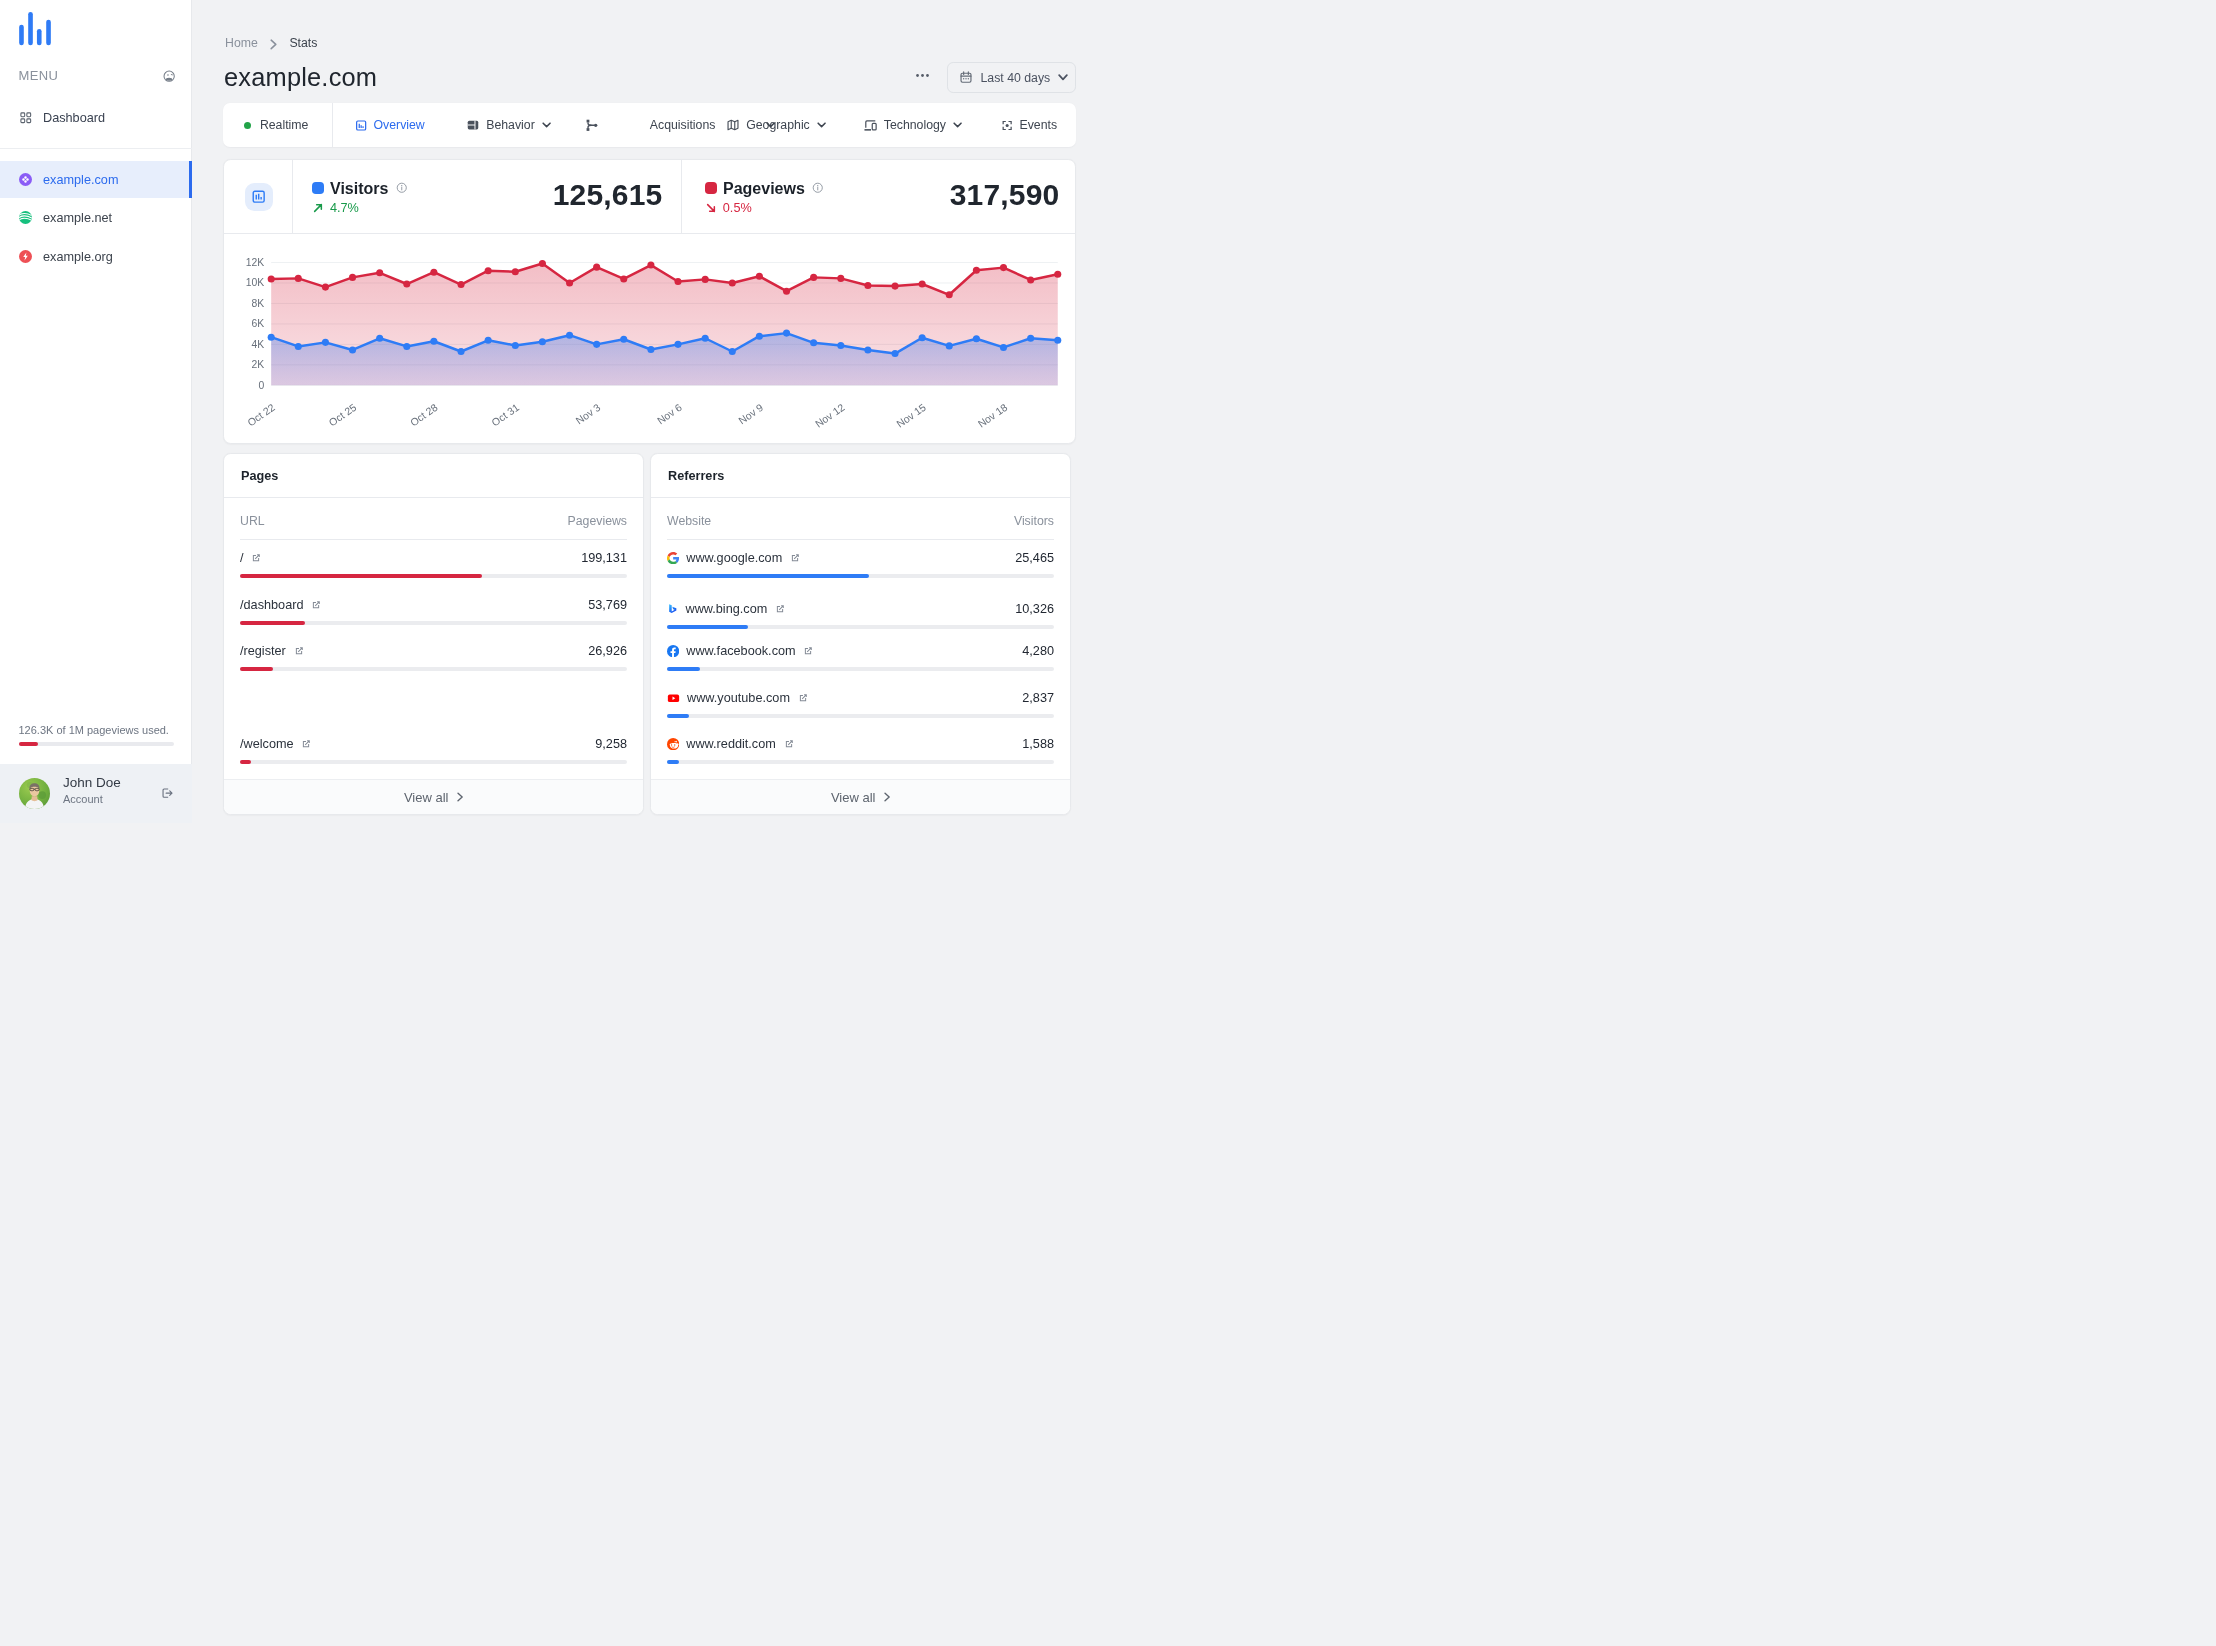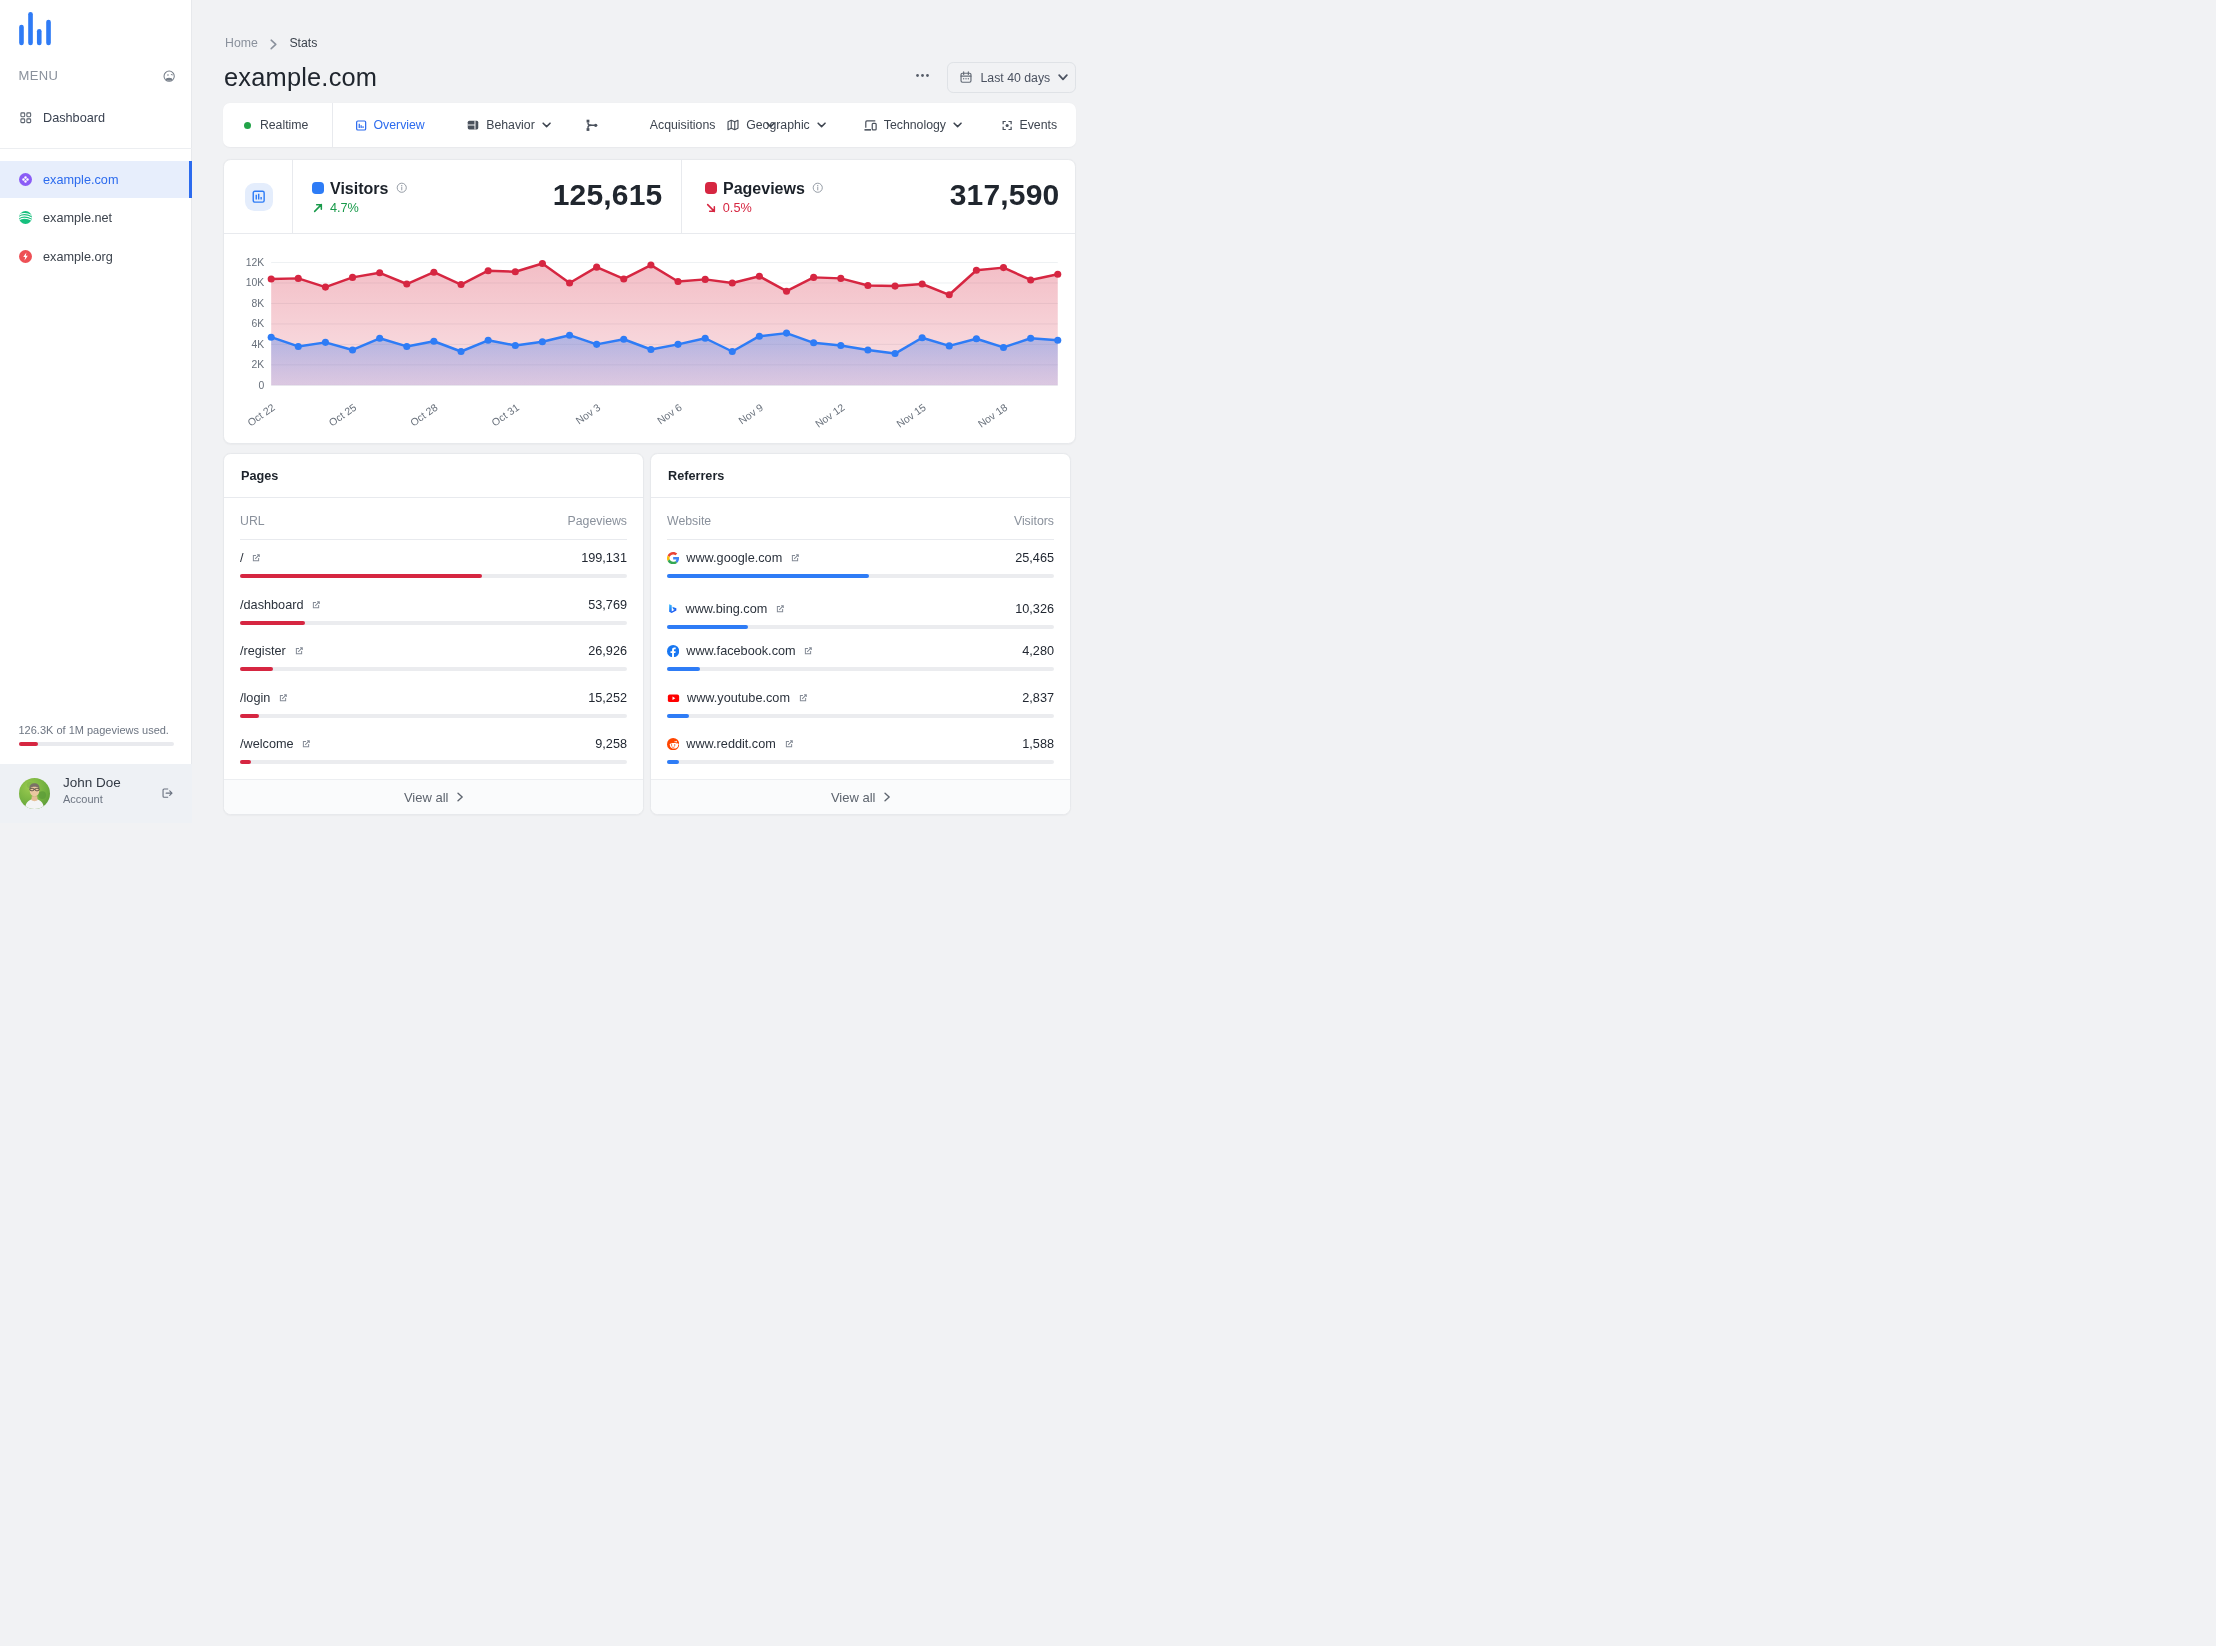--- a/index.html
+++ b/index.html
@@ -440,30 +440,20 @@
       <div class="row" style="top:184px">
         <div class="nm">/register<svg class="ext" width="10" height="10" viewBox="0 0 24 24" fill="#848b96">
               <path d="M4.5 4.5 h7.5 v2.4 H6.9 v10.2 h10.2 v-5.1 h2.4 v7.5 H4.5 Z"></path>
               <path d="M14.6 2.9 h6.5 v6.5 h-2.4 V7 l-7.8 7.8 -1.7 -1.7 L17 5.3 h-2.4 Z"></path>
             </svg></div>
         <div class="val">26,926</div>
         <div class="track">
             <div class="fill" style="width:8.5%;background:#d62641"></div>
           </div>
       </div>
-      <div class="row" style="top:231px">
-        <div class="nm">/login<svg class="ext" width="10" height="10" viewBox="0 0 24 24" fill="#848b96">
-              <path d="M4.5 4.5 h7.5 v2.4 H6.9 v10.2 h10.2 v-5.1 h2.4 v7.5 H4.5 Z"></path>
-              <path d="M14.6 2.9 h6.5 v6.5 h-2.4 V7 l-7.8 7.8 -1.7 -1.7 L17 5.3 h-2.4 Z"></path>
-            </svg></div>
-        <div class="val">15,252</div>
-        <div class="track">
-            <div class="fill" style="width:4.8%;background:#d62641"></div>
-          </div>
-      </div>
       <div class="row" style="top:277px">
         <div class="nm">/welcome<svg class="ext" width="10" height="10" viewBox="0 0 24 24" fill="#848b96">
               <path d="M4.5 4.5 h7.5 v2.4 H6.9 v10.2 h10.2 v-5.1 h2.4 v7.5 H4.5 Z"></path>
               <path d="M14.6 2.9 h6.5 v6.5 h-2.4 V7 l-7.8 7.8 -1.7 -1.7 L17 5.3 h-2.4 Z"></path>
             </svg></div>
         <div class="val">9,258</div>
         <div class="track">
             <div class="fill" style="width:2.9%;background:#d62641"></div>
           </div>
       </div>

